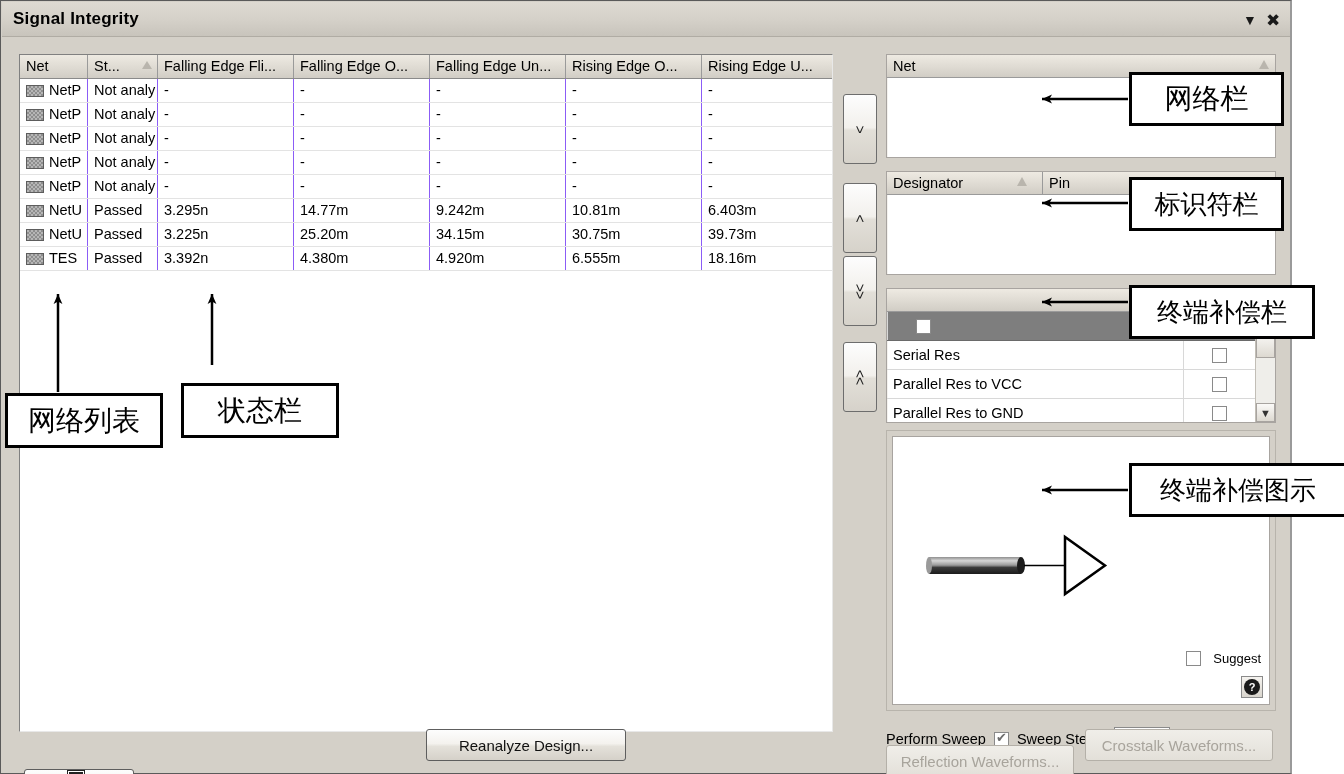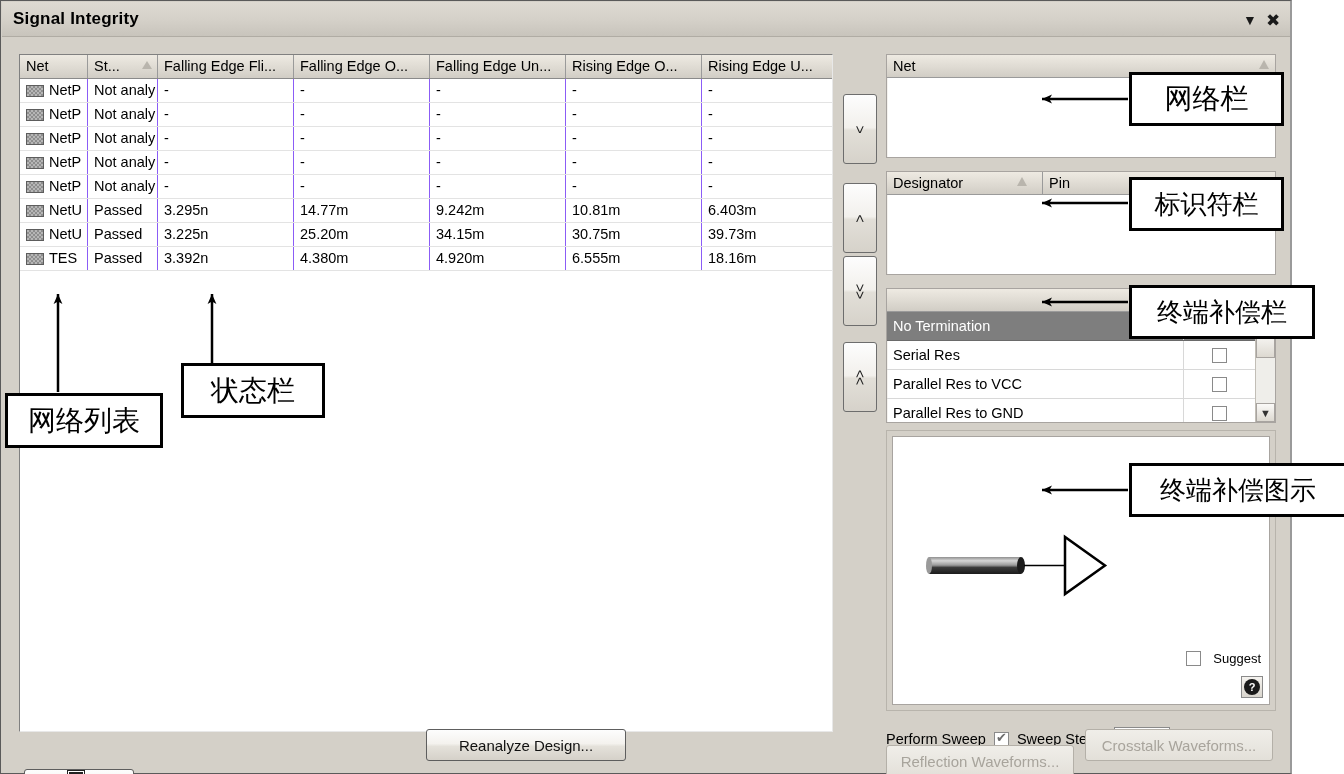--- a/index.html
+++ b/index.html
@@ -473,21 +473,20 @@
                       border-bottom:9px solid #b9b5ad;"></div>
         </div>
       </div>
 
       <div class="panel" style="left:884px; top:251px; width:390px; height:135px; overflow:hidden;">
         <div class="phead">
           <div class="gh" style="flex:1 1 auto; border-right:none;text-align:right;">Termination</div>
         </div>
         <div id="term-list" style="position:absolute; left:0; top:23px; right:20px;">
             <div class="term-row sel">
-              <div class="term-label">No Termination</div>
               <div class="term-chkcell">
                 <span class="chk"></span>
               </div>
             </div>
             <div class="term-row">
               <div class="term-label">Serial Res</div>
               <div class="term-chkcell">
                 <span class="chk"></span>
               </div>
             </div>
@@ -588,21 +587,21 @@
     <line x1="1128" y1="203" x2="1042" y2="203" stroke="#000" stroke-width="2.5" marker-end="url(#ah)"></line>
 
     <line x1="1128" y1="302" x2="1042" y2="302" stroke="#000" stroke-width="2.5" marker-end="url(#ah)"></line>
 
     <line x1="1128" y1="490" x2="1042" y2="490" stroke="#000" stroke-width="2.5" marker-end="url(#ah)"></line>
   </svg>
 
   <div class="anno" style="left:5px; top:393px; width:158px; height:55px;">
     <span>网络列表</span>
   </div>
-  <div class="anno" style="left:181px; top:363px; width:144px; height:55px;">
+  <div class="anno" style="left:181px; top:383px; width:158px; height:55px;">
     <span>状态栏</span>
   </div>
   <div class="anno" style="left:1129px; top:72px; width:155px; height:54px;">
     <span>网络栏</span>
   </div>
   <div class="anno" style="left:1129px; top:177px; width:155px; height:54px;">
     <span class="anno-sm">标识符栏</span>
   </div>
   <div class="anno" style="left:1129px; top:285px; width:186px; height:54px;">
     <span class="anno-sm">终端补偿栏</span>

